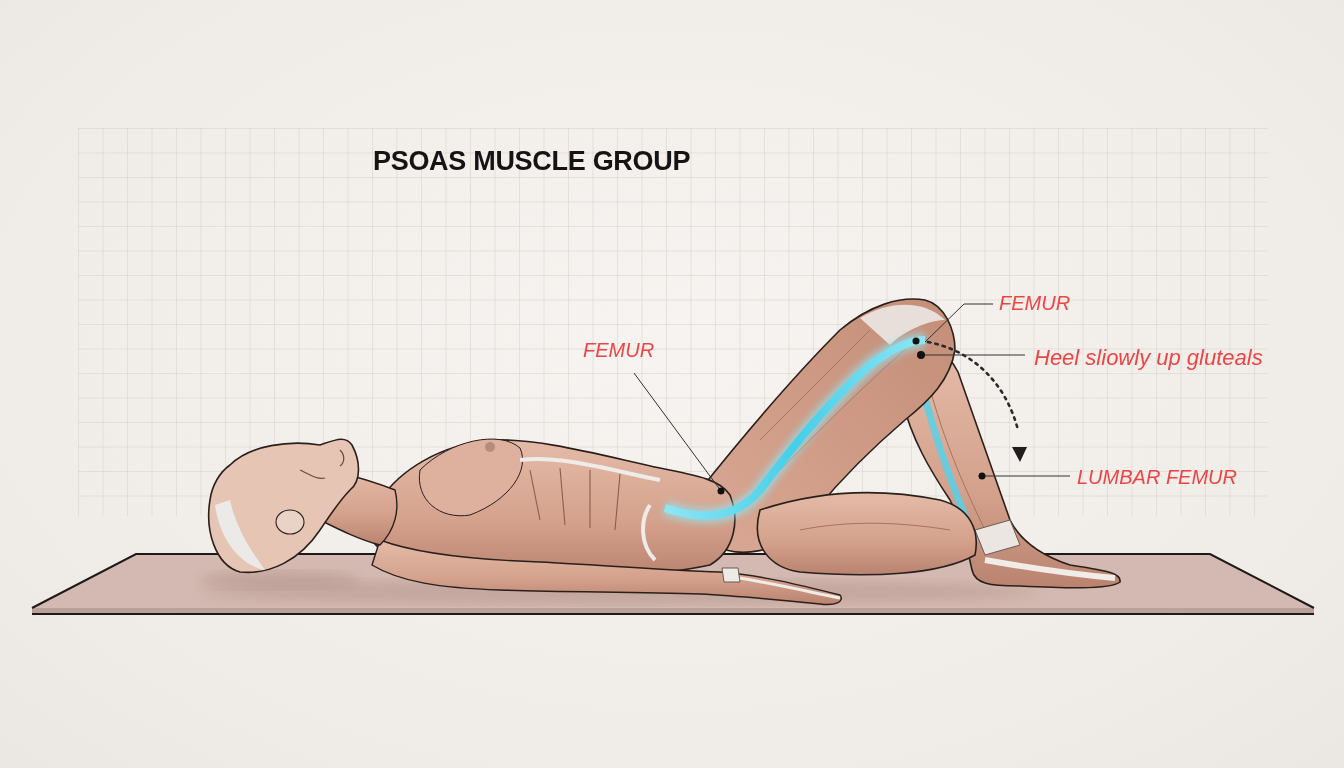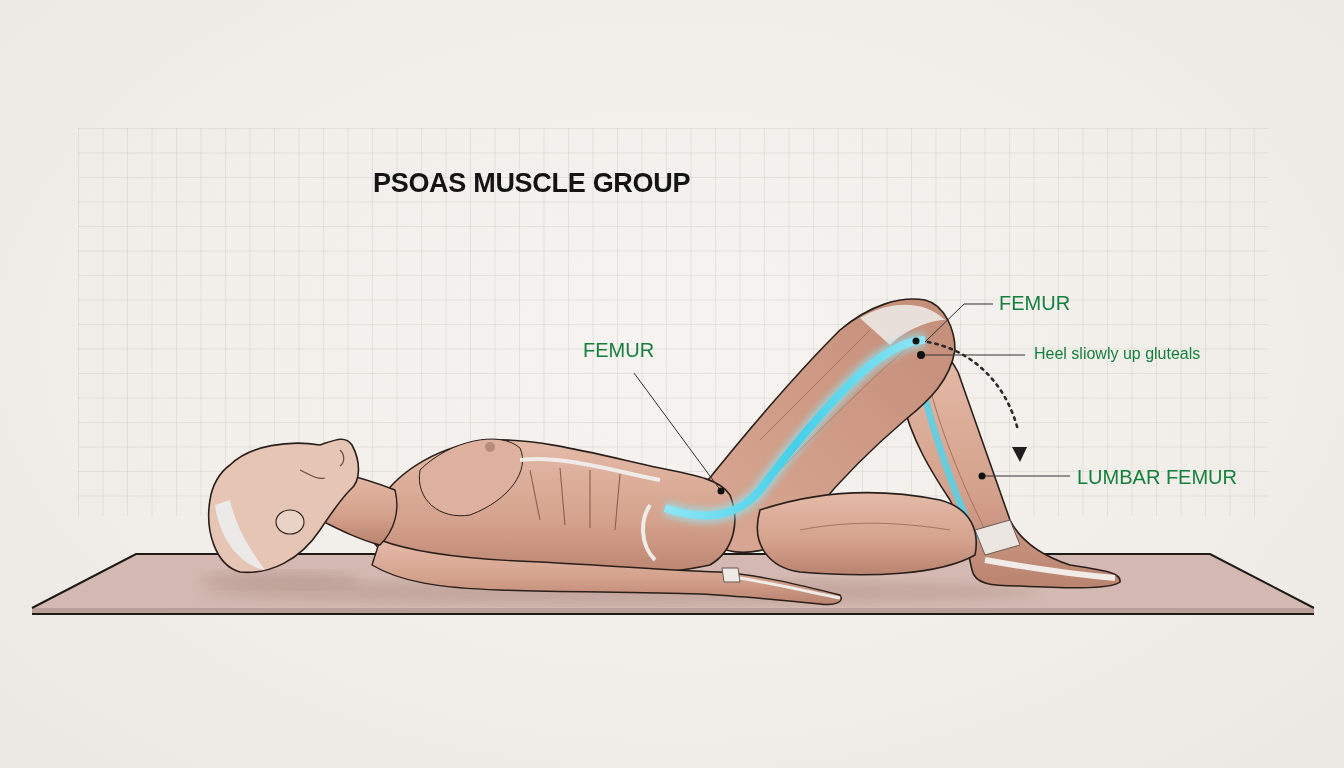--- a/index.html
+++ b/index.html
@@ -9,27 +9,27 @@
     font-family: "Liberation Sans", sans-serif;
   }
   .grid {
     position:absolute; left:78px; top:128px; width:1190px; height:388px;
     background-image:
       linear-gradient(to right, rgba(200,192,186,0.35) 1px, transparent 1px),
       linear-gradient(to bottom, rgba(200,192,186,0.35) 1px, transparent 1px);
     background-size: 24.5px 24.5px;
   }
   .title {
-    position:absolute; left:373px; top:168px;
+    position:absolute; left:373px; top:146px;
     font-size:27px; font-weight:bold; color:#141414; letter-spacing:-0.3px;
   }
   .label {
-    position:absolute; color:#15803d; font-size:20px; white-space:nowrap;
+    position:absolute; color:#ef4444; font-size:20px; white-space:nowrap;font-style:italic;
   }
-  .label.callout-big { font-size:16px; }
+  .label.callout-big { font-size:22px; }
   svg.art { position:absolute; left:0; top:0; }
 </style>
 </head>
 <body>
 
 <div class="grid"></div>
 
 <div class="title">PSOAS MUSCLE GROUP</div>
 
 <svg class="art" width="1344" height="768" viewBox="0 0 1344 768">

